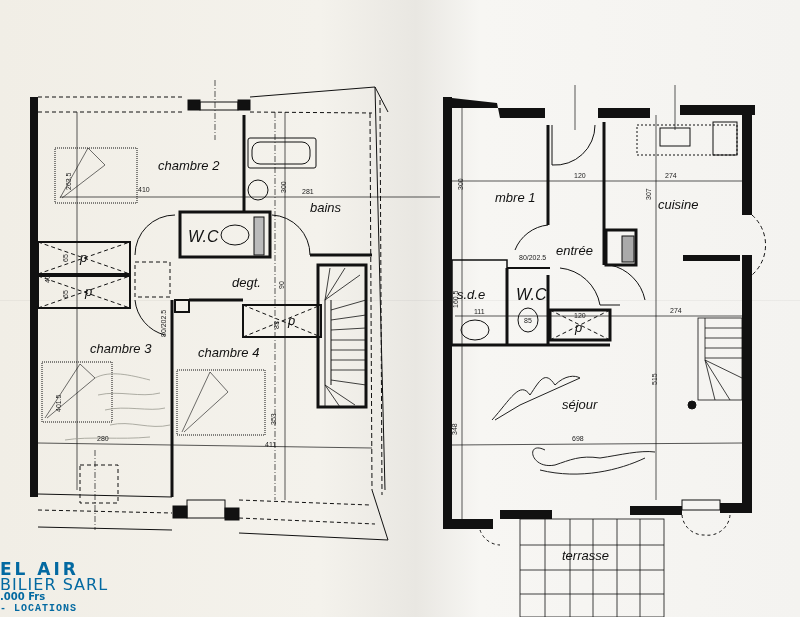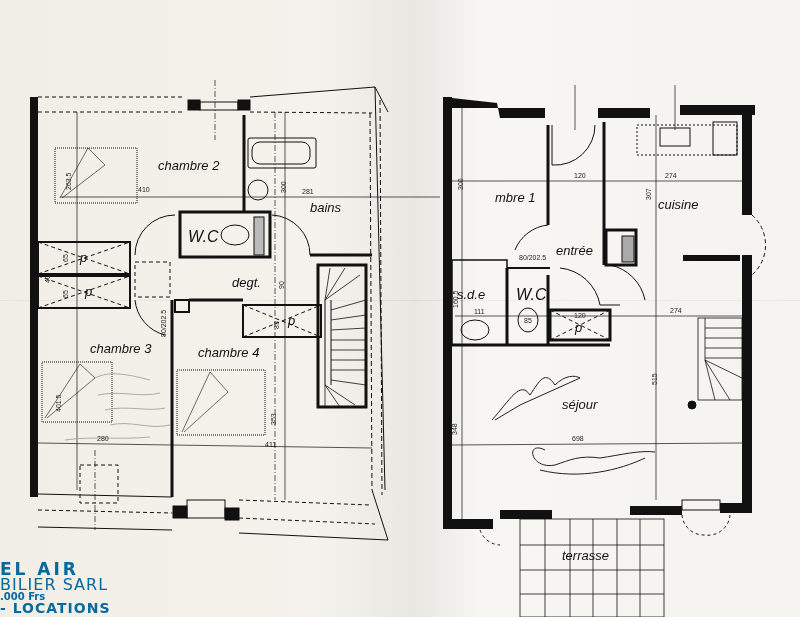--- a/index.html
+++ b/index.html
@@ -9,21 +9,21 @@
   svg{position:absolute;left:0;top:0;}
   .lbl{position:absolute;font-family:"Liberation Sans",sans-serif;font-style:italic;color:#111;white-space:nowrap;}
   .room{font-size:13px;}
   .small{font-size:16px;}
   .dim{position:absolute;font-family:"Liberation Sans",sans-serif;font-size:7px;color:#222;white-space:nowrap;}
   .dim.v{transform:rotate(-90deg);transform-origin:left top;}
   .logo{position:absolute;left:0;top:560px;font-family:"DejaVu Sans",sans-serif;color:#0369a1;}
   .logo .l1{font-size:17px;font-weight:bold;letter-spacing:3px;line-height:18px;}
   .logo .l2{font-size:16px;letter-spacing:1px;line-height:14px;}
   .logo .l3{font-size:10px;font-weight:bold;line-height:10px;}
-  .logo .l4{font-size:14px;font-weight:bold;letter-spacing:1px;line-height:13px;}
+  .logo .l4{font-size:10px;font-weight:bold;letter-spacing:1px;line-height:13px;font-family:Liberation Mono, monospace;}
 </style>
 </head>
 <body>
 
 <div class="paper"></div>
 <div class="fold"></div>
 
 <svg width="800" height="617" viewBox="0 0 800 617">
   <g stroke="#111" fill="none" stroke-width="1">
 

